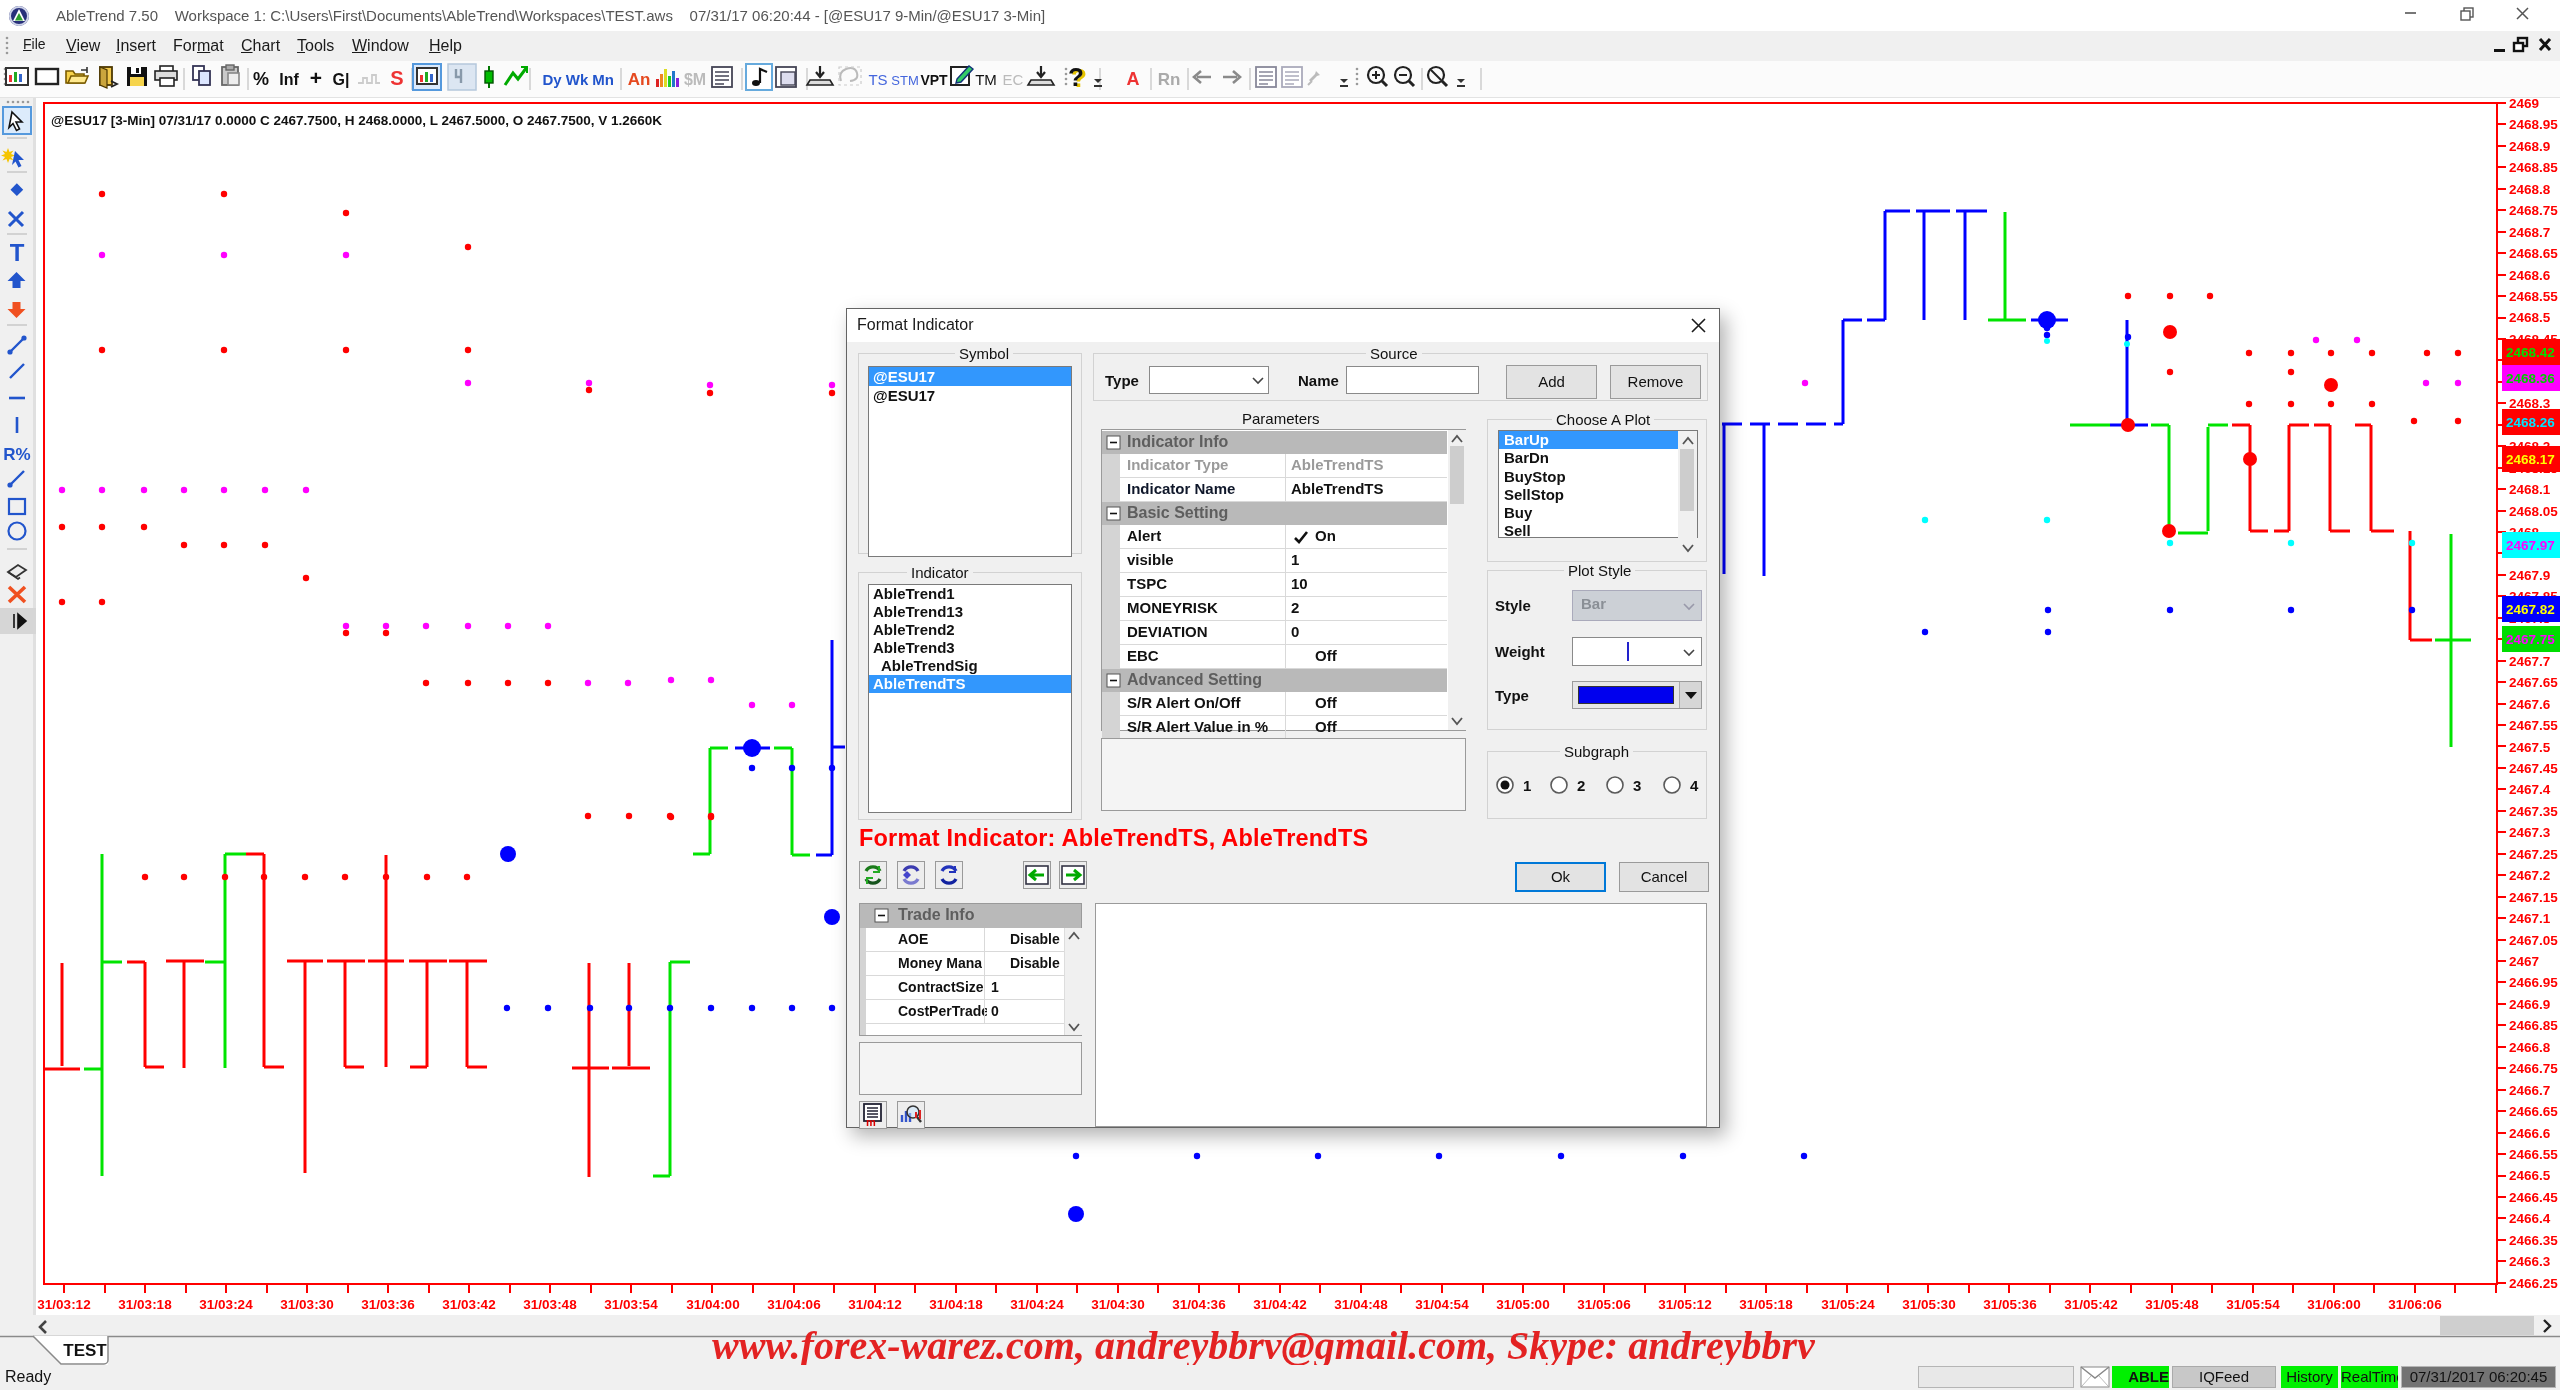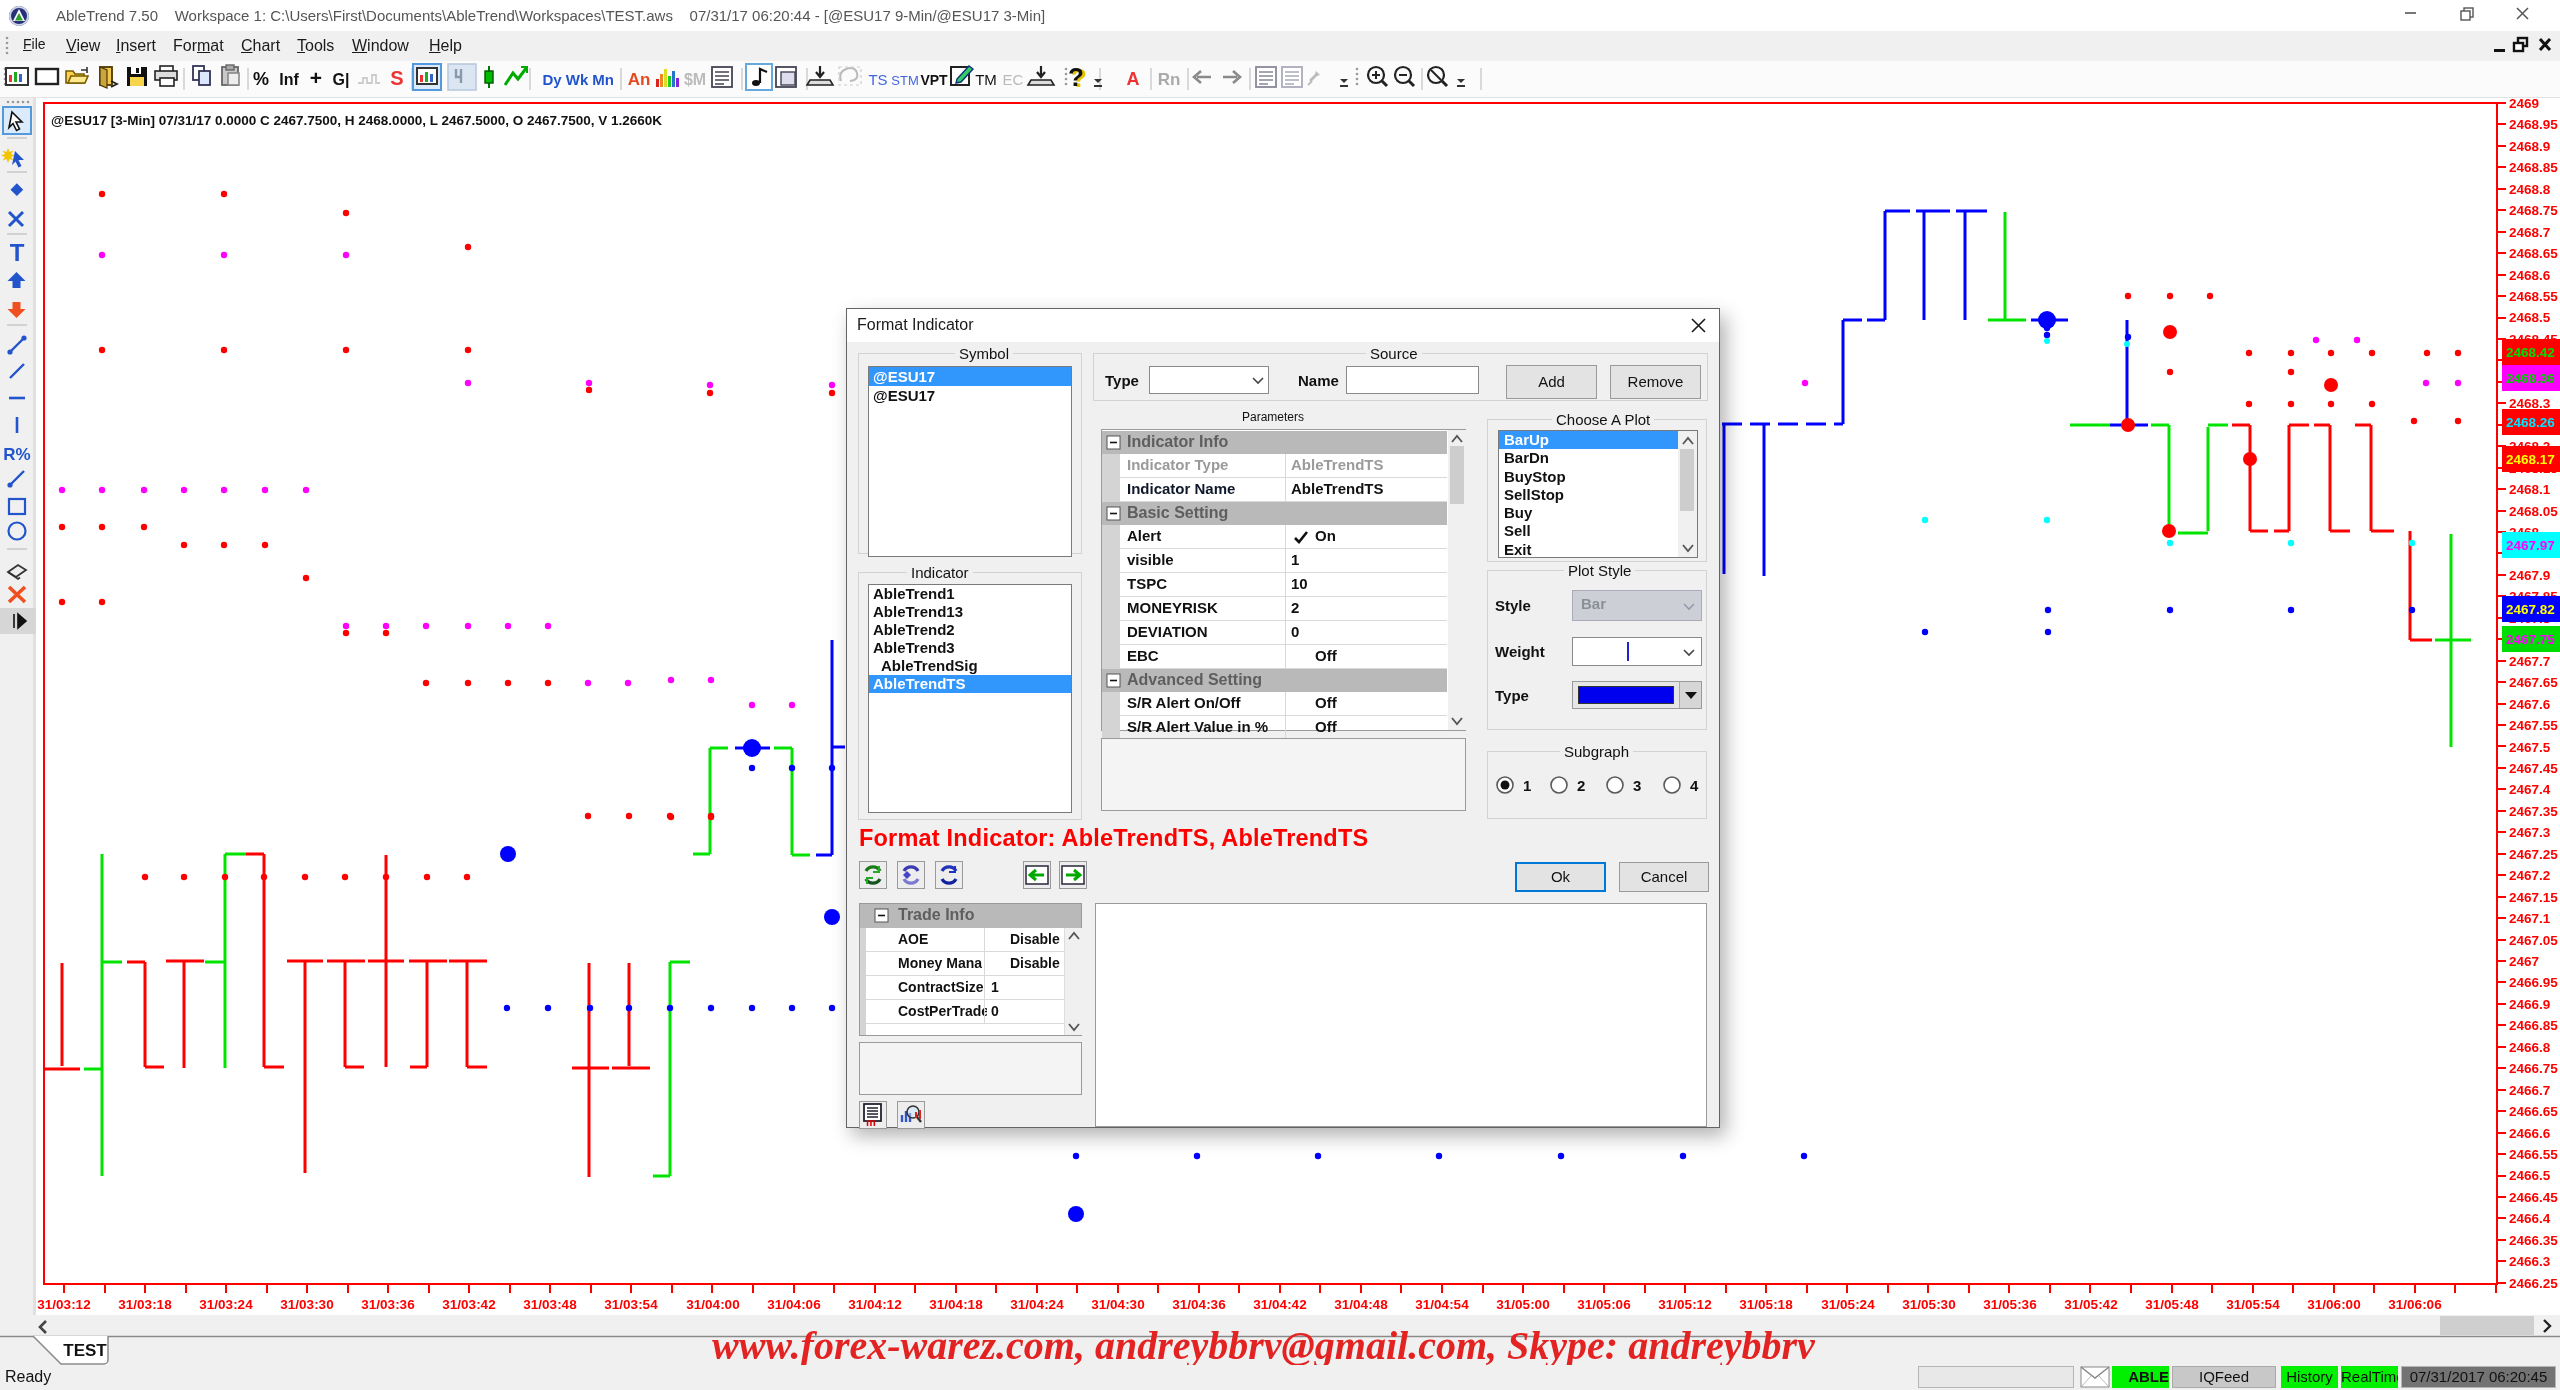--- a/index.html
+++ b/index.html
@@ -698,21 +698,21 @@
     <span class="abs" style="left:258px;top:63px;font-weight:bold">Type</span>
     <div class="abs" style="left:302px;top:57px;width:120px;height:28px;background:#fff;border:1px solid #8a8a8a">
       <svg class="abs" style="right:4px;top:9px" width="12" height="10">
         <path d="M1 2 l5 5 l5 -5" stroke="#444" stroke-width="1.6" fill="none"></path>
       </svg>
     </div>
     <span class="abs" style="left:451px;top:63px;font-weight:bold">Name</span>
     <div class="abs" style="left:499px;top:57px;width:133px;height:28px;background:#fff;border:1px solid #8a8a8a"></div>
     <div class="abs" style="left:659px;top:56px;width:91px;height:34px;background:#e3e3e3;border:1px solid #9a9a9a;text-align:center;font-size:15px;line-height:32px">Add</div>
     <div class="abs" style="left:763px;top:56px;width:91px;height:34px;background:#e3e3e3;border:1px solid #9a9a9a;text-align:center;font-size:15px;line-height:32px">Remove</div>
-    <span class="abs" style="left:395px;top:101px;font-size:12px">Parameters</span>
+    <span class="abs" style="left:395px;top:101px;font-size:15px">Parameters</span>
     <div class="abs" style="left:254px;top:120px;width:365px;height:302px;background:#fff;border:1px solid #9a9a9a"></div>
     <div class="abs" style="left:255px;top:122px;width:345px;height:23px;background:#b9b9b9">
       <svg class="abs" style="left:4px;top:4px" width="15" height="15">
         <rect x="1" y="1" width="13" height="13" fill="#fff" stroke="#555"></rect>
         <line x1="4" y1="7.5" x2="11" y2="7.5" stroke="#111" stroke-width="1.6"></line>
       </svg>
       <span class="abs" style="left:25px;top:2px;font-weight:bold;color:#5e5e5e;font-size:16px">Indicator Info</span>
     </div>
     <div class="abs" style="left:255px;top:145px;width:345px;height:23.5px;border-bottom:1px solid #d9d9d9">
       <div class="abs" style="left:0;top:0;width:18px;height:23.5px;background:#d4d4d4"></div>
@@ -786,21 +786,21 @@
       </svg>
       <div class="abs" style="left:2px;top:16px;width:14px;height:58px;background:#cdcdcd"></div>
       <svg class="abs" style="left:3px;top:286px" width="12" height="10">
         <path d="M1 2 l5 6 l5 -6" stroke="#555" stroke-width="1.8" fill="none"></path>
       </svg>
     </div>
     <div class="abs" style="left:254px;top:429px;width:365px;height:73px;background:#f4f4f4;border:1px solid #9a9a9a"></div>
     <fieldset class="abs" style="left:640px;top:102px;width:220px;height:151px;border:1px solid #d2d2d2">
       <legend style="margin-left:64px;padding:0 4px;font-size:15px">Choose A Plot</legend>
     </fieldset>
-    <div class="abs" style="left:651px;top:121px;width:200px;height:128px;background:#fff;border:1px solid #7a7a7a;font-weight:bold;overflow:hidden">
+    <div class="abs" style="left:651px;top:121px;width:200px;height:108px;background:#fff;border:1px solid #7a7a7a;font-weight:bold;overflow:hidden">
       <div style="height:18.3px;background:#3297fd;color:#fff;padding-left:5px;line-height:18.3px">BarUp</div>
       <div style="height:18.3px;padding-left:5px;line-height:18.3px">BarDn</div>
       <div style="height:18.3px;padding-left:5px;line-height:18.3px">BuyStop</div>
       <div style="height:18.3px;padding-left:5px;line-height:18.3px">SellStop</div>
       <div style="height:18.3px;padding-left:5px;line-height:18.3px">Buy</div>
       <div style="height:18.3px;padding-left:5px;line-height:18.3px">Sell</div>
       <div style="height:18.3px;padding-left:5px;line-height:18.3px">Exit</div>
     </div>
     <div class="abs" style="left:831px;top:122px;width:19px;height:126px;background:#f0f0f0">
       <svg class="abs" style="left:4px;top:5px" width="12" height="10">

